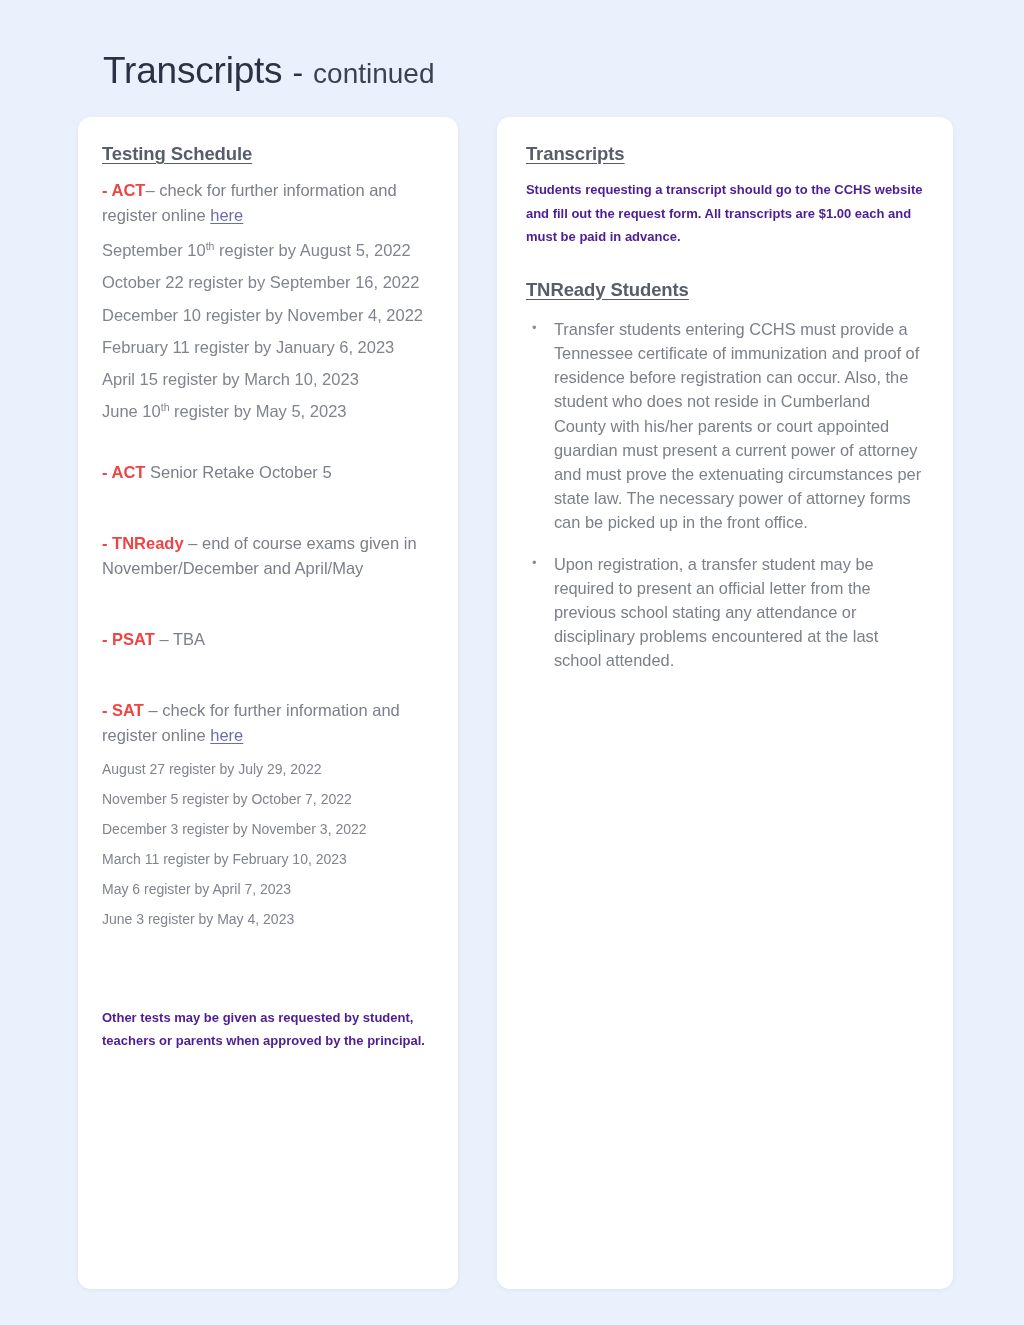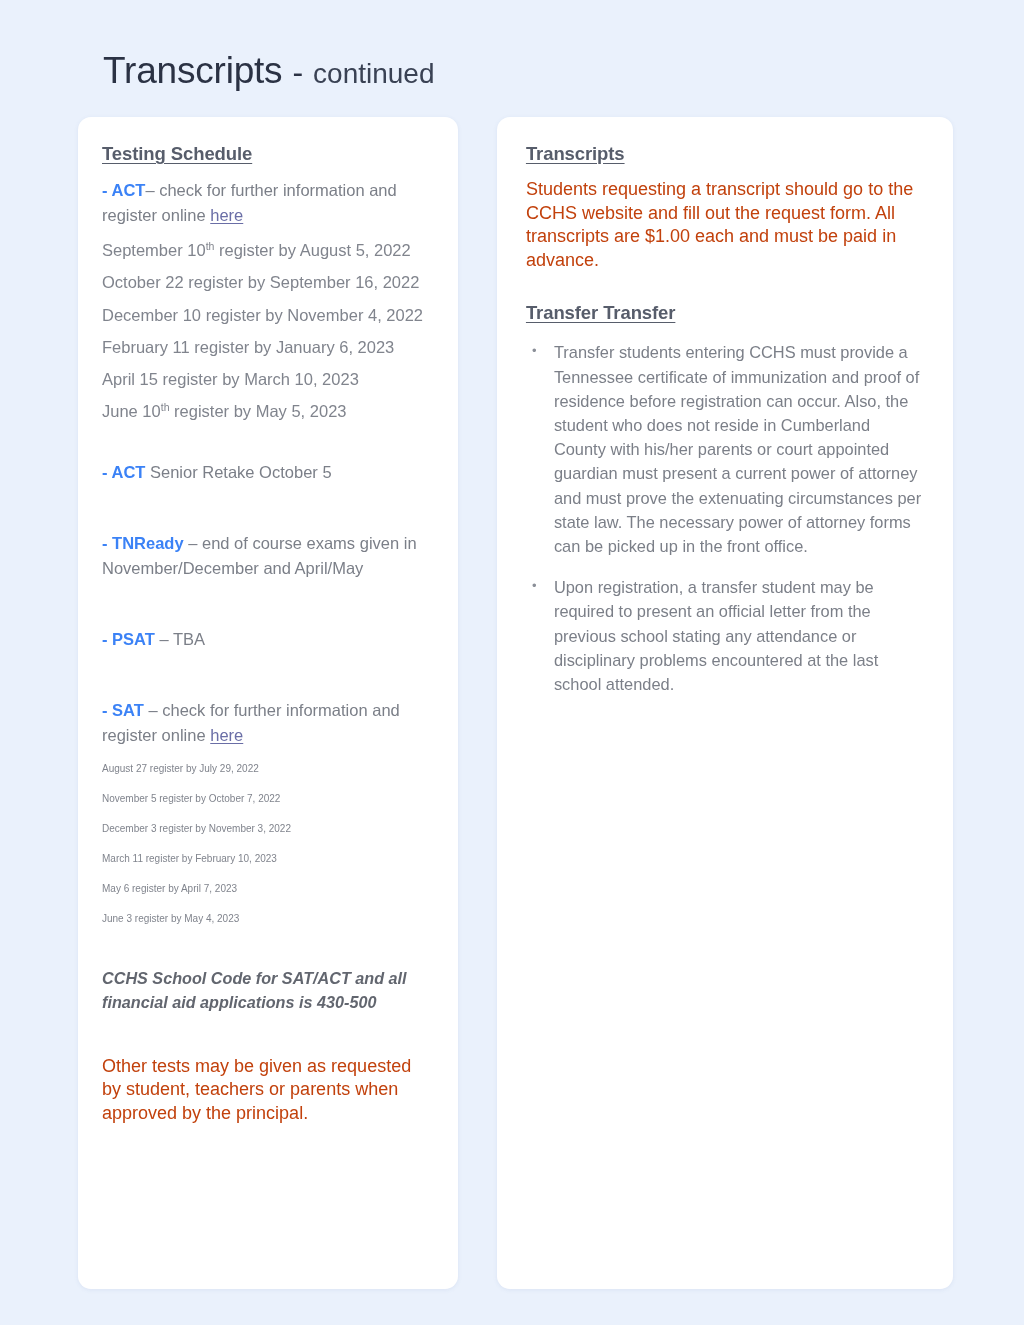--- a/index.html
+++ b/index.html
@@ -65,46 +65,47 @@
     letter-spacing: -0.1px;
   }
 
   .lead {
     font-size: 16.5px;
     line-height: 25px;
     color: #7b7f88;
     margin-bottom: 6px;
   }
   .lead b {
-    color: #3b82f6;
+    color: #ef4444;
     font-weight: bold;
   }
   .lead .plain { color: #7b7f88; font-weight: normal; }
 
   .dateline {
     font-size: 16.5px;
     line-height: 32.3px;
     color: #80848d;
   }
   .dateline sup {
     font-size: 10.5px;
     vertical-align: super;
     line-height: 0;
     margin-top: 25px;
   }
 
   .dateline.small {
-    font-size: 10px;
+    font-size: 14px;
     line-height: 30px;
   }
 
   .para {
-    font-size: 18px;
+    font-size: 13px;
     line-height: 23.6px;
-    color: #c2410c;
+    color: #4c1d95;
+    font-weight: bold;
   }
 
   .note-bold-italic {
     font-size: 16.2px;
     line-height: 24.5px;
     font-weight: bold;
     font-style: italic;
     color: #62666f;
   }
 
@@ -204,36 +205,35 @@
       <div class="dateline small">August 27 register by July 29, 2022</div>
       <div class="dateline small">November 5 register by October 7, 2022</div>
       <div class="dateline small">December 3 register by November 3, 2022</div>
       <div class="dateline small">March 11 register by February 10, 2023</div>
       <div class="dateline small">May 6 register by April 7, 2023</div>
       <div class="dateline small">June 3 register by May 4, 2023</div>
     </div>
 
     <div class="gap-md"></div>
 
-    <p class="note-bold-italic">CCHS School Code for SAT/ACT and all financial aid applications is 430-500</p>
 
     <div class="gap-lg"></div>
 
     <p class="para">Other tests may be given as requested by student, teachers or parents when approved by the principal.</p>
 
   </section>
 
   <section class="card card-right">
 
     <h2 class="section-head">Transcripts</h2>
     <p class="para">Students requesting a transcript should go to the CCHS website and fill out the request form. All transcripts are $1.00 each and must be paid in advance.</p>
 
     <div class="gap-head"></div>
 
-    <h2 class="section-head">Transfer Transfer</h2>
+    <h2 class="section-head">TNReady Students</h2>
 
     <ul class="bullets">
       <li>Transfer students entering CCHS must provide a Tennessee certificate of immunization and proof of residence before registration can occur. Also, the student who does not reside in Cumberland County with his/her parents or court appointed guardian must present a current power of attorney and must prove the extenuating circumstances per state law. The necessary power of attorney forms can be picked up in the front office.</li>
       <li>Upon registration, a transfer student may be required to present an official letter from the previous school stating any attendance or disciplinary problems encountered at the last school attended.</li>
     </ul>
 
   </section>
 
 </div>
 

